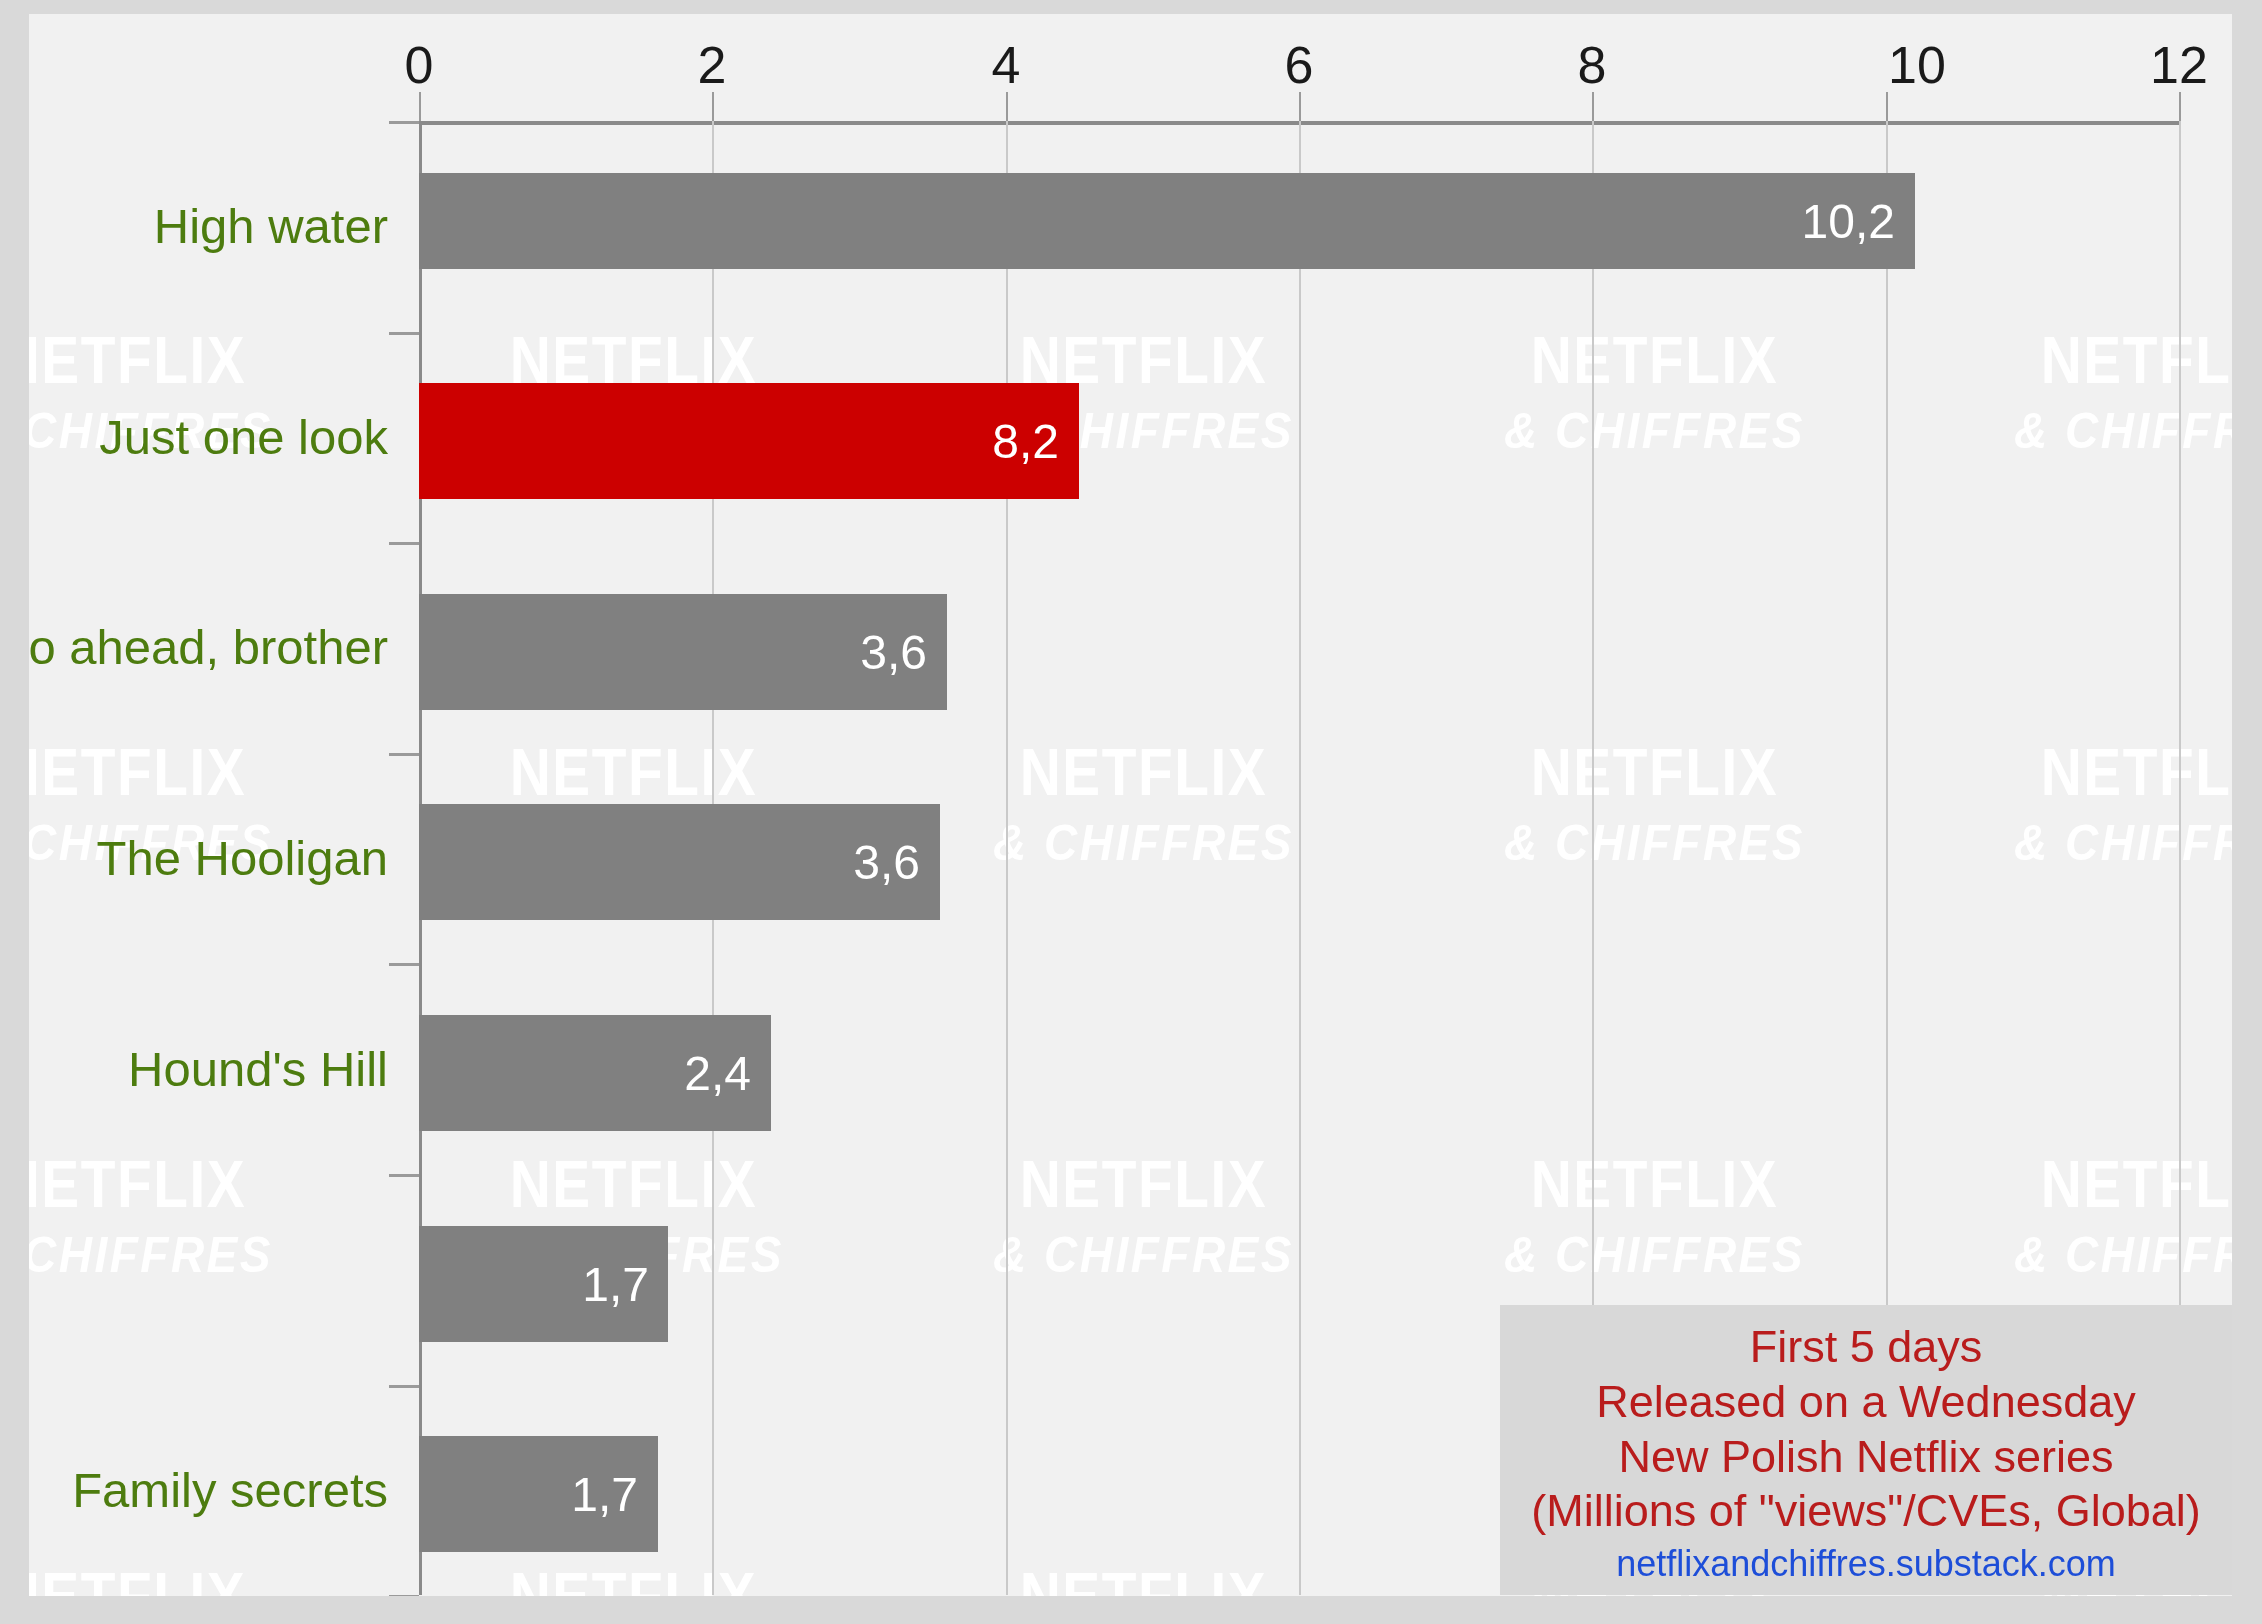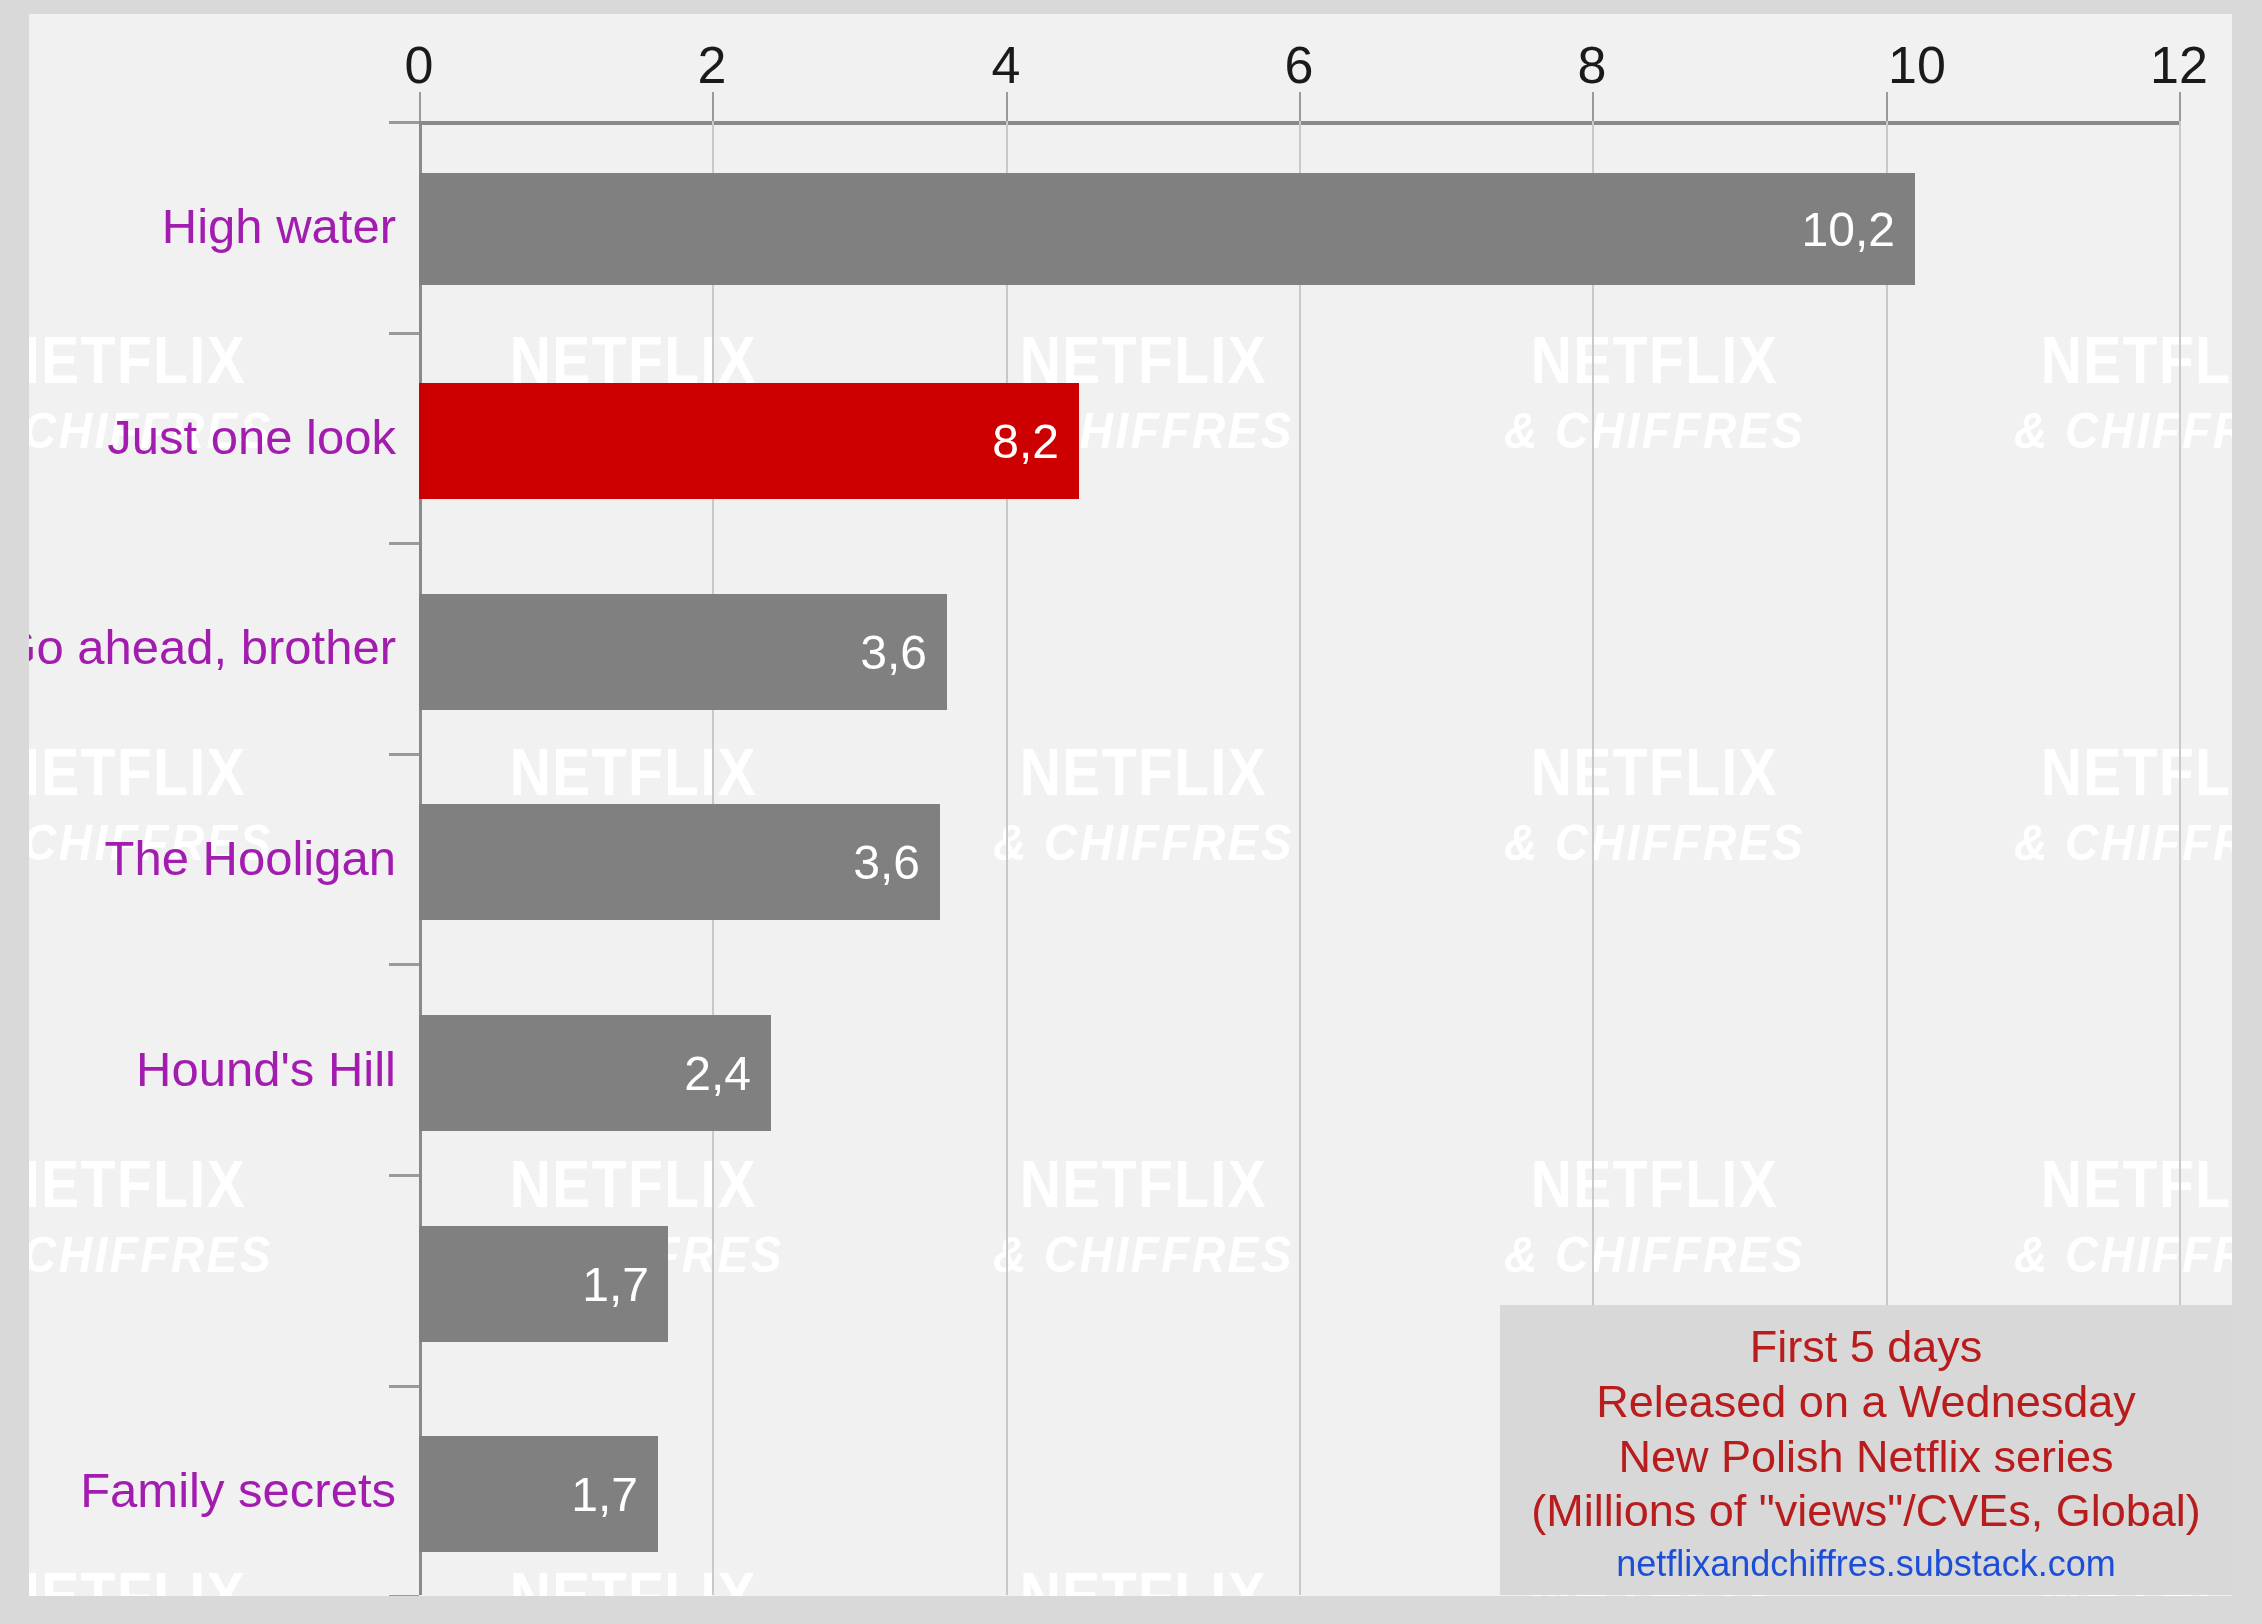--- a/index.html
+++ b/index.html
@@ -141,24 +141,24 @@
     position: absolute;
     left: -30px;
     width: 30px;
     height: 2.7px;
     background: #9a9a9a;
   }
 
   
   .cat-label {
     position: absolute;
-    right: 0;
+    right: 8px;
     transform: translateY(-50%);
     font-size: 49px;
-    color: #a21caf;
+    color: #4d7c0f;
     white-space: nowrap;
     text-align: right;
   }
   #cat-axis {
     position: absolute;
     left: 0;
     top: 107px;
     width: 367px;   
     height: 1474px;
     z-index: 2;
@@ -323,21 +323,21 @@
         <div class="xtick-mark" style="left: 880px;"></div>
         <div class="xtick-label" style="left: 880px;">6</div>
         <div class="xtick-mark" style="left: 1173px;"></div>
         <div class="xtick-label" style="left: 1173px;">8</div>
         <div class="xtick-mark" style="left: 1467px;"></div>
         <div class="xtick-label" style="left: 1467px; margin-left: 31px;">10</div>
         <div class="xtick-mark" style="left: 1760px;"></div>
         <div class="xtick-label" style="left: 1760px;">12</div>
       </div>
     <div id="bars">
-        <div class="bar-row" style="top: 52px; height: 112px;">
+        <div class="bar-row" style="top: 52px; height: 96px;">
           <div class="bar" style="width: 1496px;"></div>
           <div class="bar-value" style="left: 1476px; transform: translate(-100%, -50%);">10,2</div>
         </div>
         <div class="ytick-mark" style="top: 211px;"></div>
         <div class="bar-row" style="top: 262px; height: 116px;">
           <div class="bar highlight" style="width: 660px;"></div>
           <div class="bar-value" style="left: 640px; transform: translate(-100%, -50%);">8,2</div>
         </div>
         <div class="ytick-mark" style="top: 421px;"></div>
         <div class="bar-row" style="top: 473px; height: 116px;">

